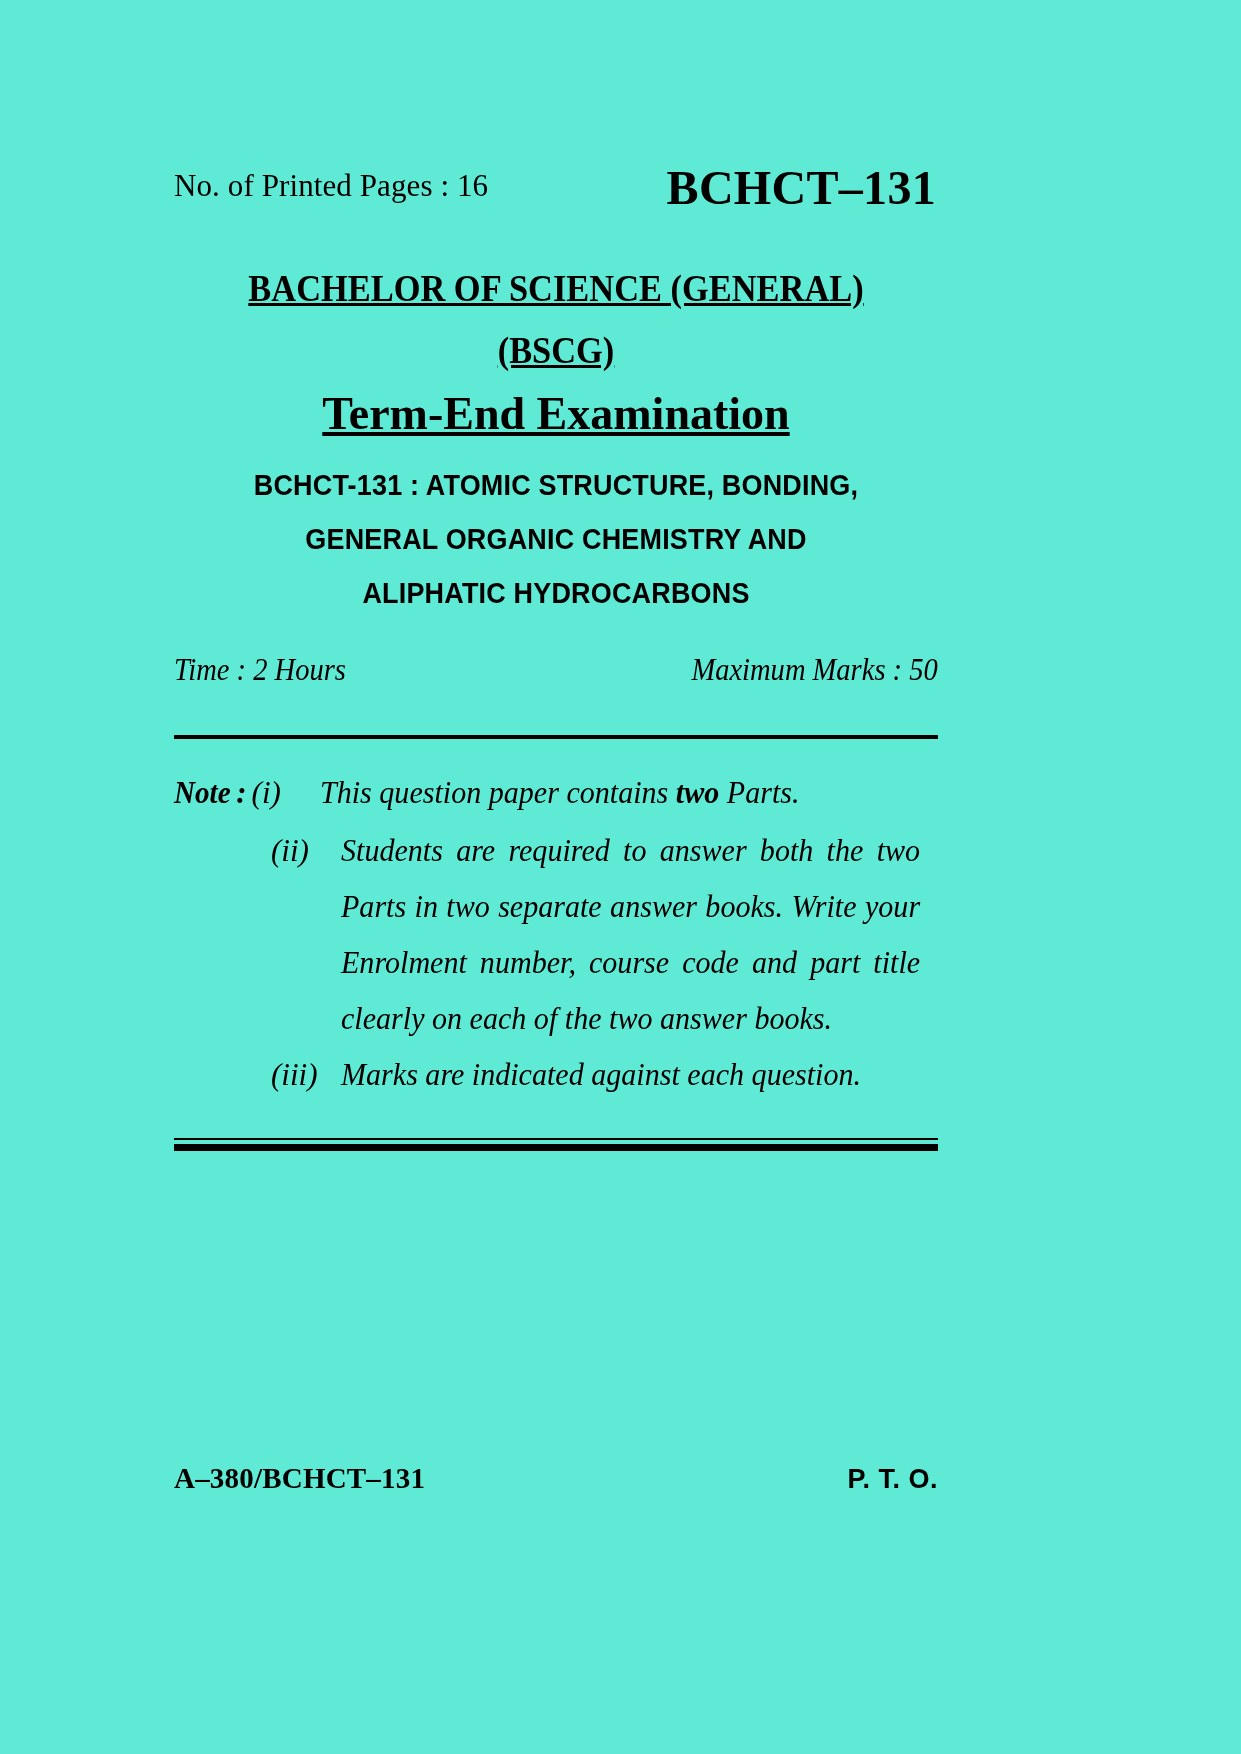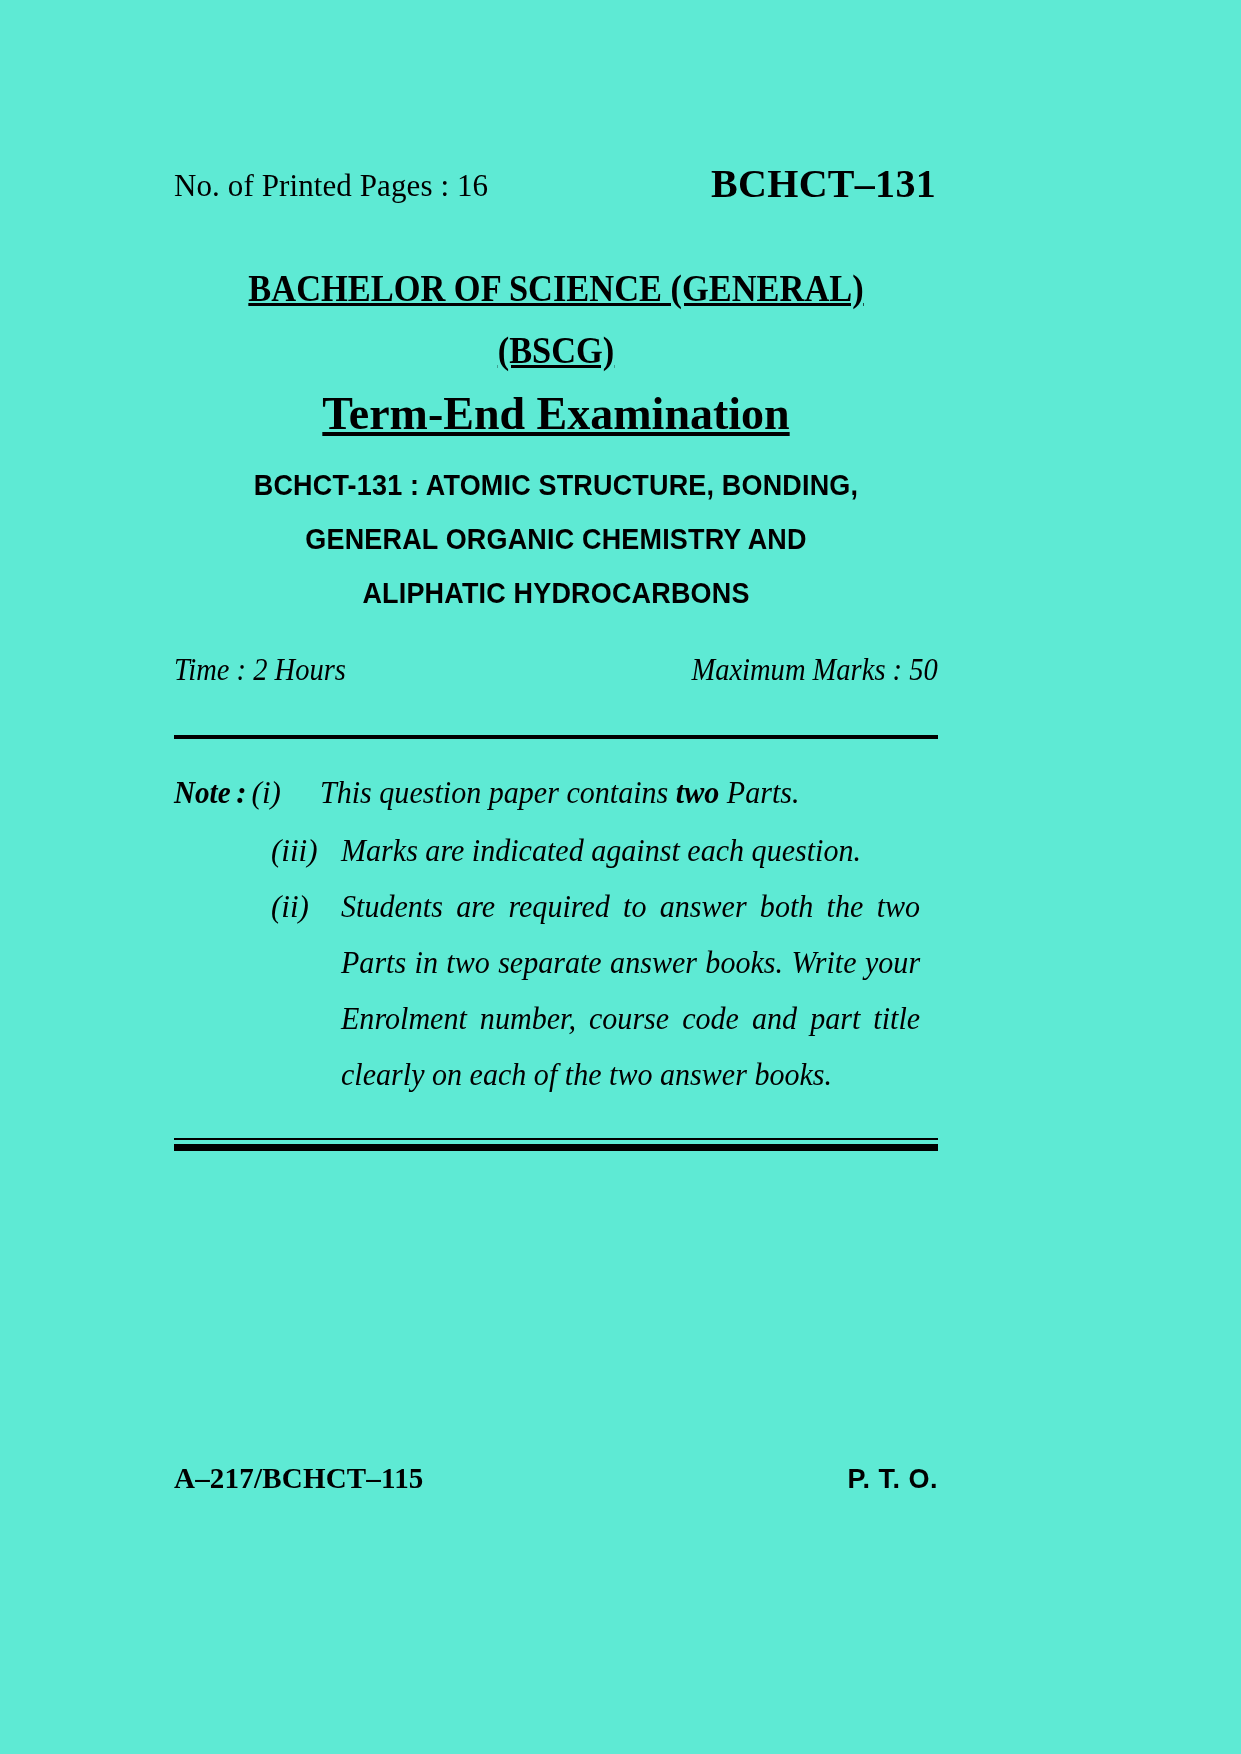--- a/index.html
+++ b/index.html
@@ -47,21 +47,21 @@
     font-size: 31px;
     font-weight: normal;
     letter-spacing: 0.1px;
     white-space: nowrap;
   }
   .course-code-top {
     position: absolute;
     right: 2px;
     top: 0;
     font-family: "Liberation Serif", serif;
-    font-size: 40px;
+    font-size: 48px;
     font-weight: bold;
     letter-spacing: 0.3px;
     white-space: nowrap;
   }
 
   
   .heading-block {
     margin-top: 36px;
     text-align: center;
     text-decoration: underline;
@@ -293,37 +293,37 @@
     <div class="note-block">
 
       <div class="note-row">
         <span class="note-word">Note</span>
         <span class="note-colon">:</span>
         <span class="note-marker">(i)</span>
         <span class="note-text nojustify"><span>This question paper contains </span><b>two</b><span> Parts.</span></span>
       </div>
 
       <div class="note-row-indent">
+        <span class="note-marker wide">(ii)</span>
+        <span class="note-text">Students are required to answer both the two Parts in two separate answer books. Write your Enrolment number, course code and part title clearly on each of the two answer books.</span>
+      </div>
+
+      <div class="note-row-indent">
         <span class="note-marker wide">(iii)</span>
         <span class="note-text">Marks are indicated against each question.</span>
-      </div>
-
-      <div class="note-row-indent">
-        <span class="note-marker wide">(ii)</span>
-        <span class="note-text">Students are required to answer both the two Parts in two separate answer books. Write your Enrolment number, course code and part title clearly on each of the two answer books.</span>
       </div>
 
     </div>
 
     <div class="rule-double">
       <div class="thin"></div>
       <div class="gap"></div>
       <div class="thick"></div>
     </div>
 
   </div>
 
   <div class="footer">
-    <div class="footer-left">A–217/BCHCT–115</div>
+    <div class="footer-left">A–380/BCHCT–131</div>
     <div class="footer-right">P. T. O.</div>
   </div>
 
 </div>
 
 </body></html>

